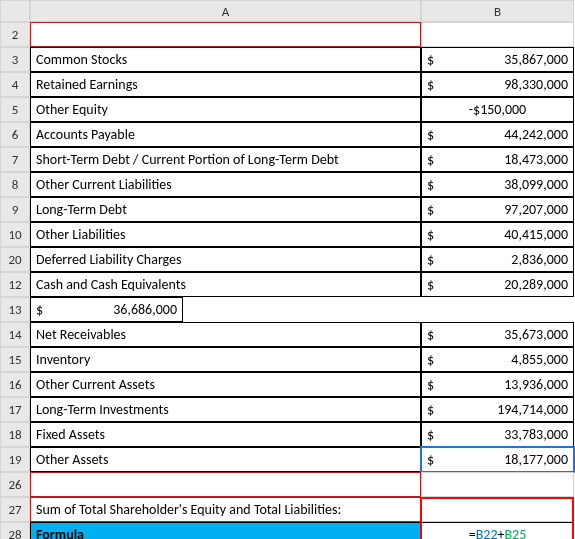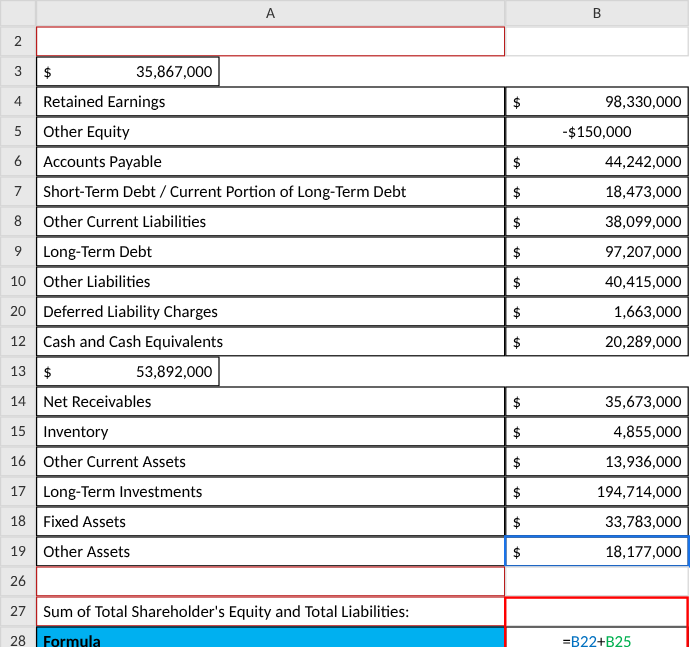--- a/index.html
+++ b/index.html
@@ -104,20 +104,21 @@
   <div class="row">
     <div class="hdr-row">2</div>
     <div class="cell col-a blank-a"></div>
     <div class="cell col-b blank-b"></div>
   </div>
 
   
   <div id="data-rows-container">
       <div class="row">
         <div class="hdr-row">3</div>
+        <div class="cell col-a data-a">Common Stocks</div>
         <div class="cell col-b data-b">
           <div class="money">
             <span class="sym">$</span>
             <span class="val">35,867,000</span>
           </div>
         </div>
       </div>
       <div class="row">
         <div class="hdr-row">4</div>
         <div class="cell col-a data-a">Retained Earnings</div>
@@ -186,40 +187,40 @@
             <span class="val">40,415,000</span>
           </div>
         </div>
       </div>
       <div class="row">
         <div class="hdr-row">20</div>
         <div class="cell col-a data-a">Deferred Liability Charges</div>
         <div class="cell col-b data-b">
           <div class="money">
             <span class="sym">$</span>
-            <span class="val">1,663,000</span>
+            <span class="val">2,836,000</span>
           </div>
         </div>
       </div>
       <div class="row">
         <div class="hdr-row">12</div>
         <div class="cell col-a data-a">Cash and Cash Equivalents</div>
         <div class="cell col-b data-b">
           <div class="money">
             <span class="sym">$</span>
             <span class="val">20,289,000</span>
           </div>
         </div>
       </div>
       <div class="row">
         <div class="hdr-row">13</div>
         <div class="cell col-b data-b">
           <div class="money">
             <span class="sym">$</span>
-            <span class="val">53,892,000</span>
+            <span class="val">36,686,000</span>
           </div>
         </div>
       </div>
       <div class="row">
         <div class="hdr-row">14</div>
         <div class="cell col-a data-a">Net Receivables</div>
         <div class="cell col-b data-b">
           <div class="money">
             <span class="sym">$</span>
             <span class="val">35,673,000</span>

